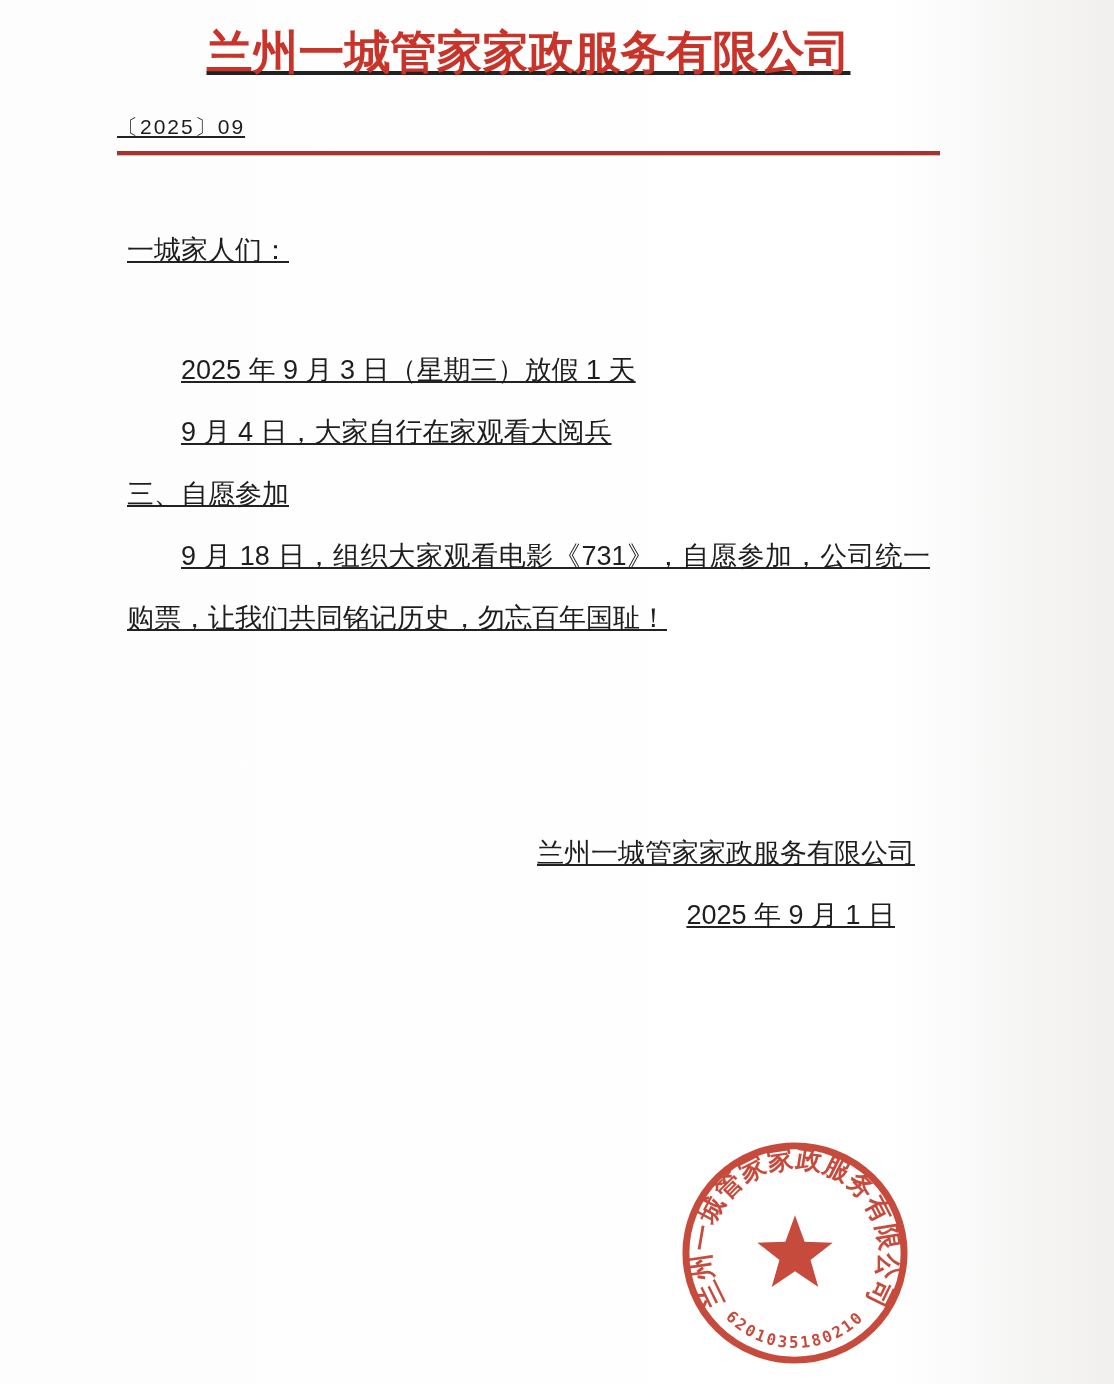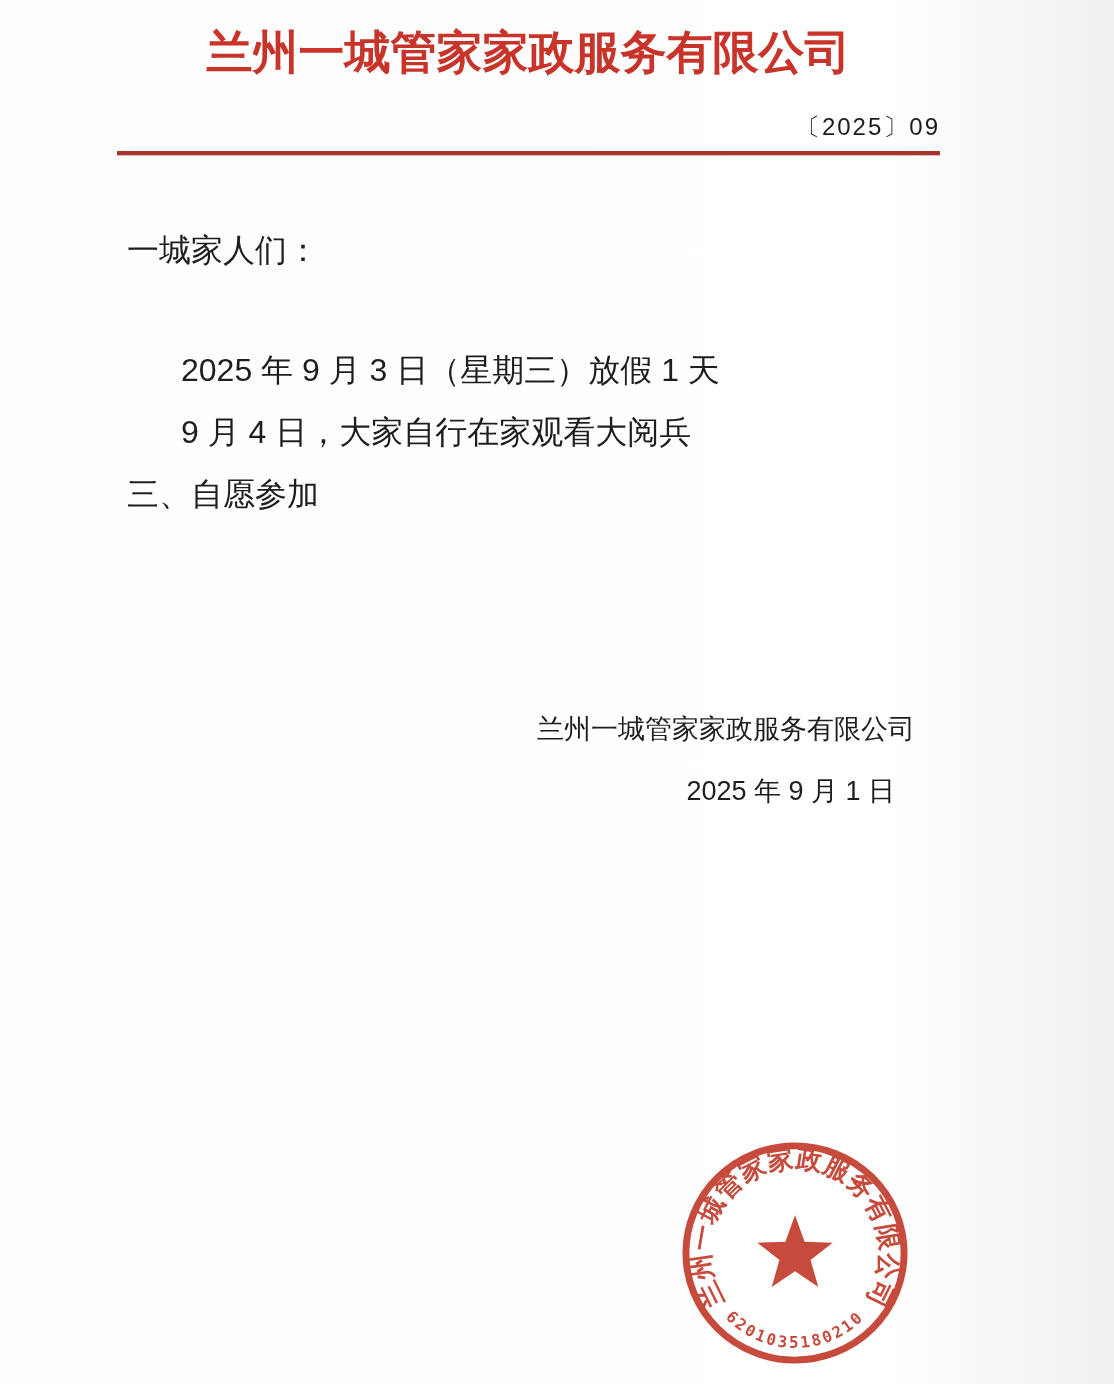--- a/index.html
+++ b/index.html
@@ -9,50 +9,51 @@
     color: #222;
     background: #ffffff;
   }
   .page {
     position: relative;
     width: 1114px;
     height: 1384px;
     overflow: hidden;
     background: linear-gradient(to right, #fdfdfd 0%, #ffffff 80%, #f1f0ef 99%),
                 #ffffff;
+    text-decoration: underline;
   }
   .content {
     margin-left: 117px;
     width: 823px;
   }
   .doc-title {
     padding-top: 26px;
     text-align: center;
     font-size: 46px;
     line-height: 1.15;
     font-weight: 800;
     color: #c8342a;
     letter-spacing: 0px;
   }
   .doc-number {
     margin-top: 32px;
-    text-align: right;
-    font-size: 24px;
+    text-align: left;
+    font-size: 21px;
     line-height: 32px;
     letter-spacing: 2px;
     color: #1c1c1c;
   }
   .red-rule {
     margin-top: 8px;
     width: 823px;
     height: 4px;
     background: #a5342c;
     box-shadow: 0 1px 0 rgba(165,52,44,0.35);
   }
-  .body-text { font-size: 32px; line-height: 62px; color: #1e1e1e; }
+  .body-text { font-size: 27px; line-height: 62px; color: #1e1e1e; }
   .salutation {
     margin-top: 64px;
     padding-left: 10px;
   }
   .intro {
     margin-top: 62px;
     padding: 0 10px;
     text-indent: 54px;
     text-align: justify;
   }
@@ -112,20 +113,21 @@
     <main>
       <p class="salutation body-text">一城家人们：</p>
 
 
       <div class="sections">
         <p class="sec-body body-text">2025 年 9 月 3 日（星期三）放假 1 天</p>
 
         <p class="sec-body body-text">9 月 4 日，大家自行在家观看大阅兵</p>
 
         <p class="sec-heading body-text">三、自愿参加</p>
+        <p class="sec-body body-text">9 月 18 日，组织大家观看电影《731》，自愿参加，公司统一购票，让我们共同铭记历史，勿忘百年国耻！</p>
       </div>
 
       <div class="signature">
         <div class="sig-company">兰州一城管家家政服务有限公司</div>
         <div class="sig-date">2025 年 9 月 1 日</div>
       </div>
     </main>
   </div>
 
   <svg class="seal" viewBox="0 0 240 240" xmlns="http://www.w3.org/2000/svg">

